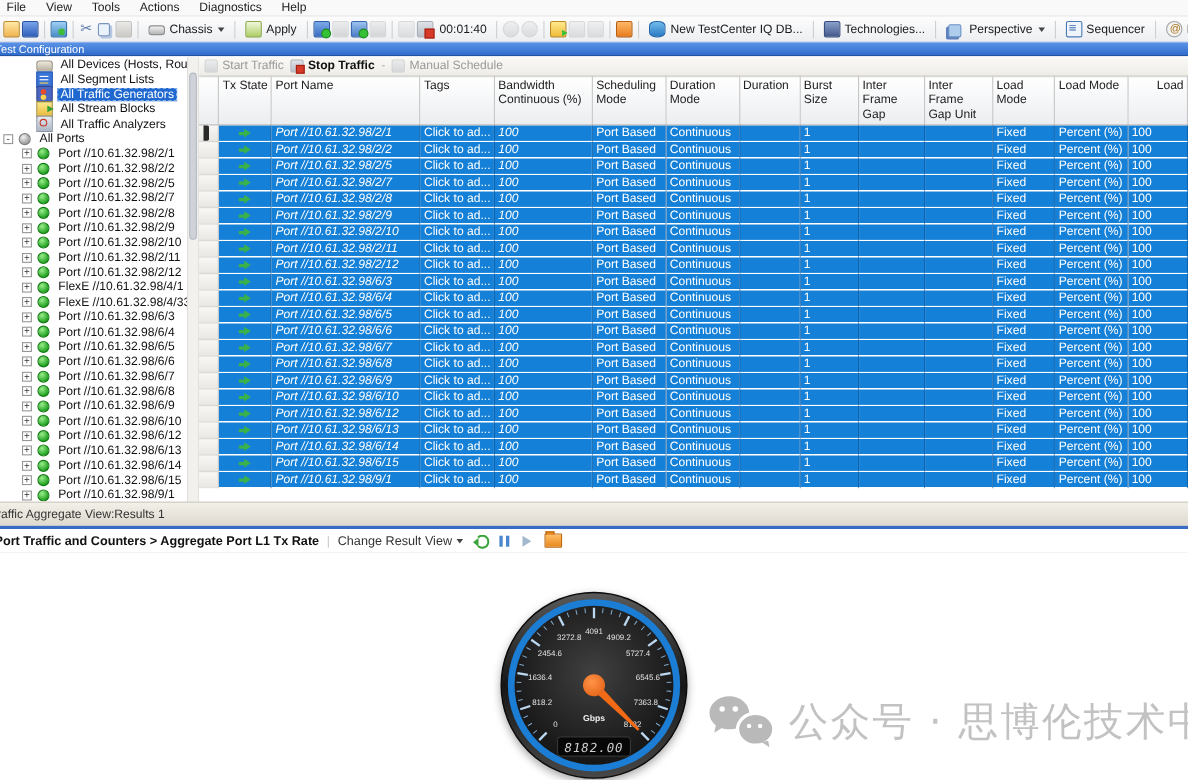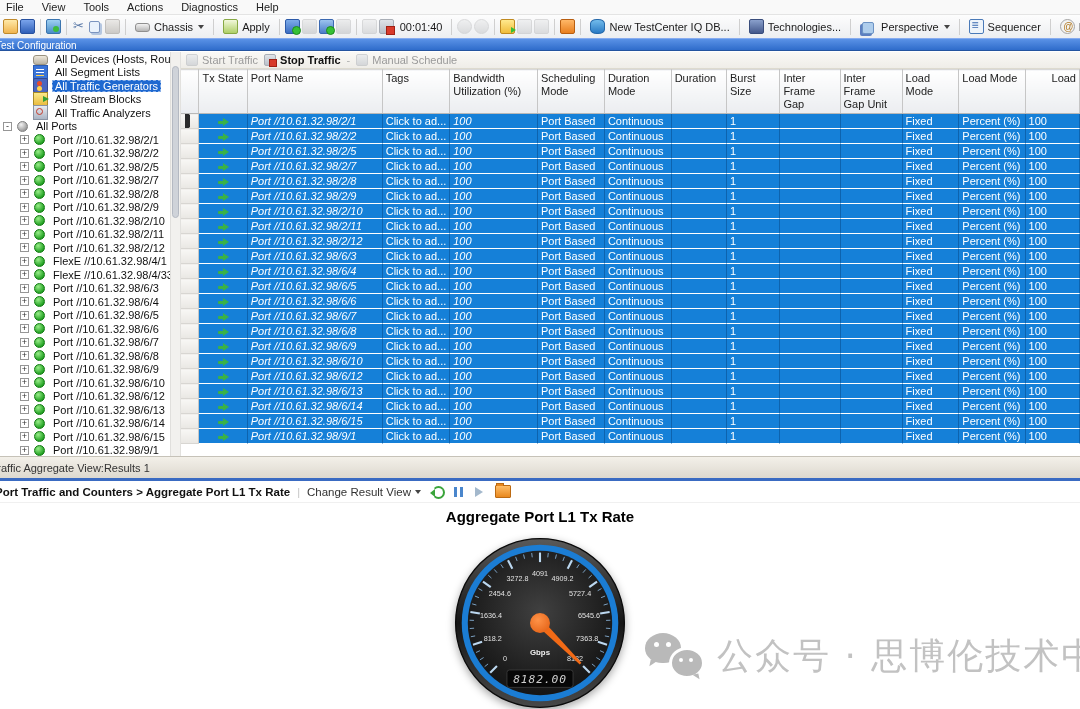--- a/index.html
+++ b/index.html
@@ -393,21 +393,21 @@
         <span>Manual Schedule</span>
       </span>
     </div>
     <table class="grid">
       <thead>
           <tr>
             <th style="width: 16px;"></th>
             <th style="width: 50px; text-align: center;">Tx State</th>
             <th style="width: 137px;">Port Name</th>
             <th style="width: 54px;">Tags</th>
-            <th style="width: 97px;">Bandwidth Utilization (%)</th>
+            <th style="width: 97px;">Bandwidth Continuous (%)</th>
             <th style="width: 63px;">Scheduling Mode</th>
             <th style="width: 62px;">Duration Mode</th>
             <th style="width: 52px;">Duration</th>
             <th style="width: 58px;">Burst Size</th>
             <th style="width: 65px;">Inter Frame Gap</th>
             <th style="width: 68px;">Inter Frame Gap Unit</th>
             <th style="width: 62px;">Load Mode</th>
             <th style="width: 60px;">Load Mode</th>
             <th style="width: 60px; text-align: right;">Load</th>
           </tr>
@@ -781,21 +781,20 @@
       <span>Change Result View</span>
       <span class="caret"></span>
     </span>
     <span class="refresh-icon"></span>
     <span class="pause-icon"></span>
     <span class="play-icon"></span>
     <span class="report-folder-icon"></span>
   </div>
 
   <div class="results">
-    <div class="gauge-title">Aggregate Port L1 Tx Rate</div>
     <div class="gauge-wrap">
       <svg viewBox="0 0 200 200" width="174" height="174">
         <defs>
           <linearGradient id="rimG" x1="0" y1="0" x2="0" y2="1">
             <stop offset="0" stop-color="#5a5a5a"></stop>
               <stop offset="0.5" stop-color="#161616"></stop>
               <stop offset="1" stop-color="#484848"></stop>
           </linearGradient>
           <radialGradient id="faceG" cx="0.5" cy="0.42" r="0.78">
             <stop offset="0" stop-color="#404040"></stop>

